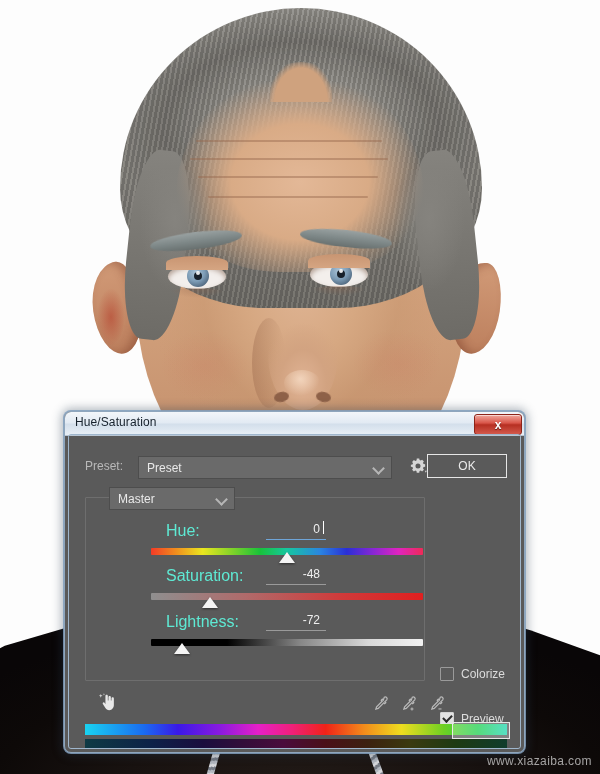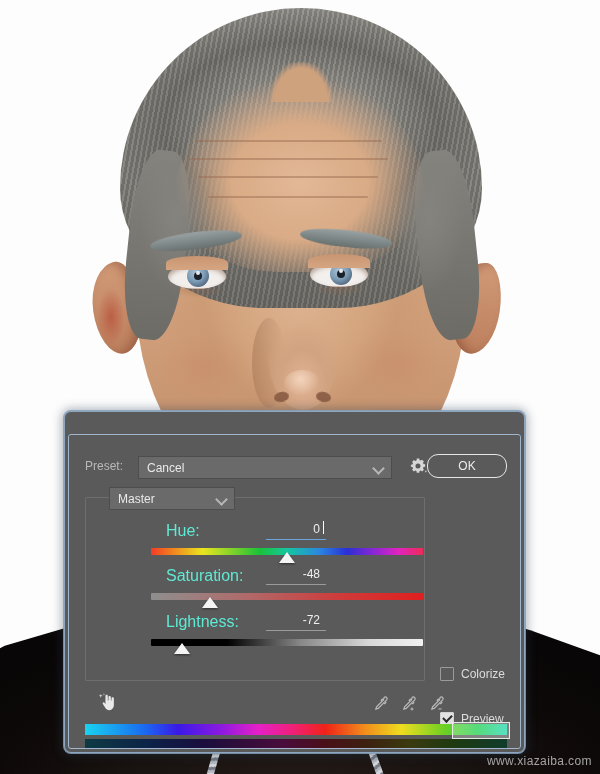--- a/index.html
+++ b/index.html
@@ -180,21 +180,21 @@
     background:#6a6a6a;border:1px solid #4d4d4d;
     display:flex;align-items:center;
   }
   .preset-select .val{margin-left:8px;font-size:12px;color:#e9e9e9;}
   .chev{position:absolute;right:8px;top:7px;width:7px;height:7px;
     border-left:2px solid #b6b6b6;border-bottom:2px solid #b6b6b6;transform:rotate(-45deg);}
   .gear{position:absolute;left:324px;top:1px;width:18px;height:18px;color:#d6d6d6;}
 
   
   .btn{
-    position:absolute;width:78px;height:22px;border-radius:11px;
+    position:absolute;width:78px;height:22px;border-radius:0;
     display:flex;align-items:center;justify-content:center;
     font-size:12px;color:#eaeaea;background:transparent;
   }
   .btn-ok{left:358px;top:18px;border:1px solid #e6e6e6;}
   .btn-cancel{left:358px;top:50px;border:1px solid #8d8d8d;color:#dcdcdc;}
 
   
   .channel-select{
     position:absolute;left:40px;top:51px;width:124px;height:21px;
     background:#6a6a6a;border:1px solid #4d4d4d;display:flex;align-items:center;
@@ -323,29 +323,33 @@
   <div class="nose-tip"></div>
   <div class="nostril l"></div>
   <div class="nostril r"></div>
 
   <div class="cheek l"></div>
   <div class="cheek r"></div>
 </div>
 
 <div id="dialog">
 
+  <div class="titlebar">
+    <div class="title-text">Hue/Saturation</div>
+    <div class="close-btn">x</div>
+  </div>
 
   <div class="dlg-outline"></div>
 
   <div class="dlg-body">
 
     <div class="preset-row">
       <div class="preset-label">Preset:</div>
       <div class="preset-select">
-        <span class="val">Cancel</span>
+        <span class="val">Preset</span>
         <span class="chev"></span>
       </div>
       <span class="gear">
         <svg viewBox="0 0 20 20" width="18" height="18" fill="currentColor" aria-hidden="true">
           <path d="M8.6 1.6h2.8l.3 1.8c.5.15.95.34 1.37.6l1.5-1.04 1.98 1.98-1.04 1.5c.26.42.45.87.6 1.37l1.8.3v2.8l-1.8.3c-.15.5-.34.95-.6 1.37l1.04 1.5-1.98 1.98-1.5-1.04c-.42.26-.87.45-1.37.6l-.3 1.8H8.6l-.3-1.8a5.6 5.6 0 0 1-1.37-.6l-1.5 1.04-1.98-1.98 1.04-1.5a5.6 5.6 0 0 1-.6-1.37l-1.8-.3V8.6l1.8-.3c.15-.5.34-.95.6-1.37L3.45 5.43l1.98-1.98 1.5 1.04c.42-.26.87-.45 1.37-.6l.3-1.29zM10 7.2a2.8 2.8 0 1 0 0 5.6 2.8 2.8 0 0 0 0-5.6z"></path>
           <path d="M17.6 15.4l2.2 0-1.1 2z"></path>
         </svg>
       </span>
     </div>
 

